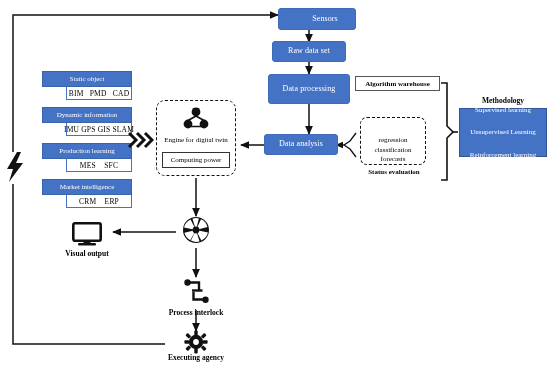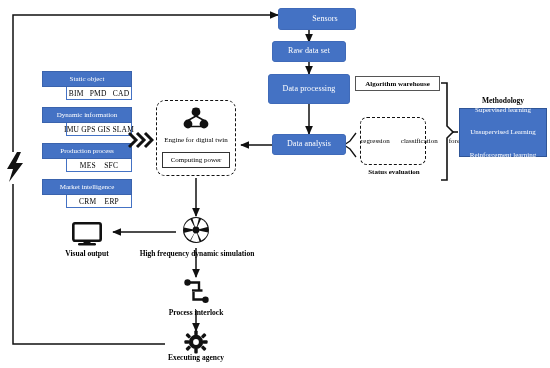--- a/index.html
+++ b/index.html
@@ -48,22 +48,22 @@
     position:absolute;left:162px;top:152px;width:68px;height:16px;
     border:.9px solid #333;background:#fff;box-sizing:border-box;
     display:flex;align-items:center;justify-content:center;
     font-size:7px;color:#000;
   }
 
   
   .statusbox{
     position:absolute;left:360px;top:117px;width:66px;height:48px;
     border:1.5px dashed #111;border-radius:7px;background:#fff;
-    box-sizing:border-box;display:flex;flex-direction:row;
-    align-items:center;justify-content:flex-start;gap:11px;
+    box-sizing:border-box;display:flex;flex-direction:column;
+    align-items:center;justify-content:flex-end;gap:1px;
   }
   .statusbox span{font-size:7px;color:#000;line-height:1.25;}
   .status-caption{
     position:absolute;left:352px;top:168px;width:84px;text-align:center;
     font-size:7px;font-weight:bold;color:#000;
   }
 
   
   .algobox{
     position:absolute;left:355px;top:76px;width:85px;height:15px;
@@ -137,36 +137,36 @@
   </div>
 
   <div class="pill" style="left:272px;top:41px;width:74px;height:21px;">
     <span>Raw data set</span>
   </div>
 
   <div class="pill" style="left:268px;top:74px;width:82px;height:30px;">
     <span>Data processing</span>
   </div>
 
-  <div class="pill" style="left:272px;top:134px;width:74px;height:21px;">
+  <div class="pill" style="left:264px;top:134px;width:74px;height:21px;">
     <span>Data analysis</span>
   </div>
 
   <div class="card" style="left:42px;top:71px;">
     <div class="hd">Static object</div>
     <div class="bd">BIM   PMD   CAD</div>
   </div>
 
   <div class="card" style="left:42px;top:107px;">
     <div class="hd">Dynamic information</div>
     <div class="bd">IMU GPS GIS SLAM</div>
   </div>
 
   <div class="card" style="left:42px;top:143px;">
-    <div class="hd">Production process</div>
+    <div class="hd">Production learning</div>
     <div class="bd">MES    SFC</div>
   </div>
 
   <div class="card" style="left:42px;top:179px;">
     <div class="hd">Market intelligence</div>
     <div class="bd">CRM    ERP</div>
   </div>
 
   <svg class="chev" viewBox="0 0 26 18">
     <path d="M1,2 L8,9 L1,16" stroke="#111" stroke-width="3" fill="none" stroke-linecap="butt"></path>
@@ -221,21 +221,20 @@
     <g fill="#fff">
       <path d="M14,14 L25.5,11 A12,12 0 0 0 19,3.3 Z"></path>
       <path d="M14,14 L19.3,24.4 A12,12 0 0 0 26,16.4 Z"></path>
       <path d="M14,14 L8.9,24.6 A12,12 0 0 0 17.5,25.6 Z"></path>
       <path d="M14,14 L2.4,16.8 A12,12 0 0 0 8.2,24.2 Z"></path>
       <path d="M14,14 L8.5,3.5 A12,12 0 0 0 2,11.4 Z"></path>
       <path d="M14,14 L16.9,2.4 A12,12 0 0 0 10.5,2.7 Z"></path>
     </g>
     <circle cx="14" cy="14" r="3.4" fill="#111"></circle>
   </svg>
-  <div class="cap" style="left:128px;top:249px;width:138px;">High frequency dynamic simulation</div>
 
   <svg class="ico" style="left:181px;top:278px;width:30px;height:30px;" viewBox="0 0 30 30">
     <circle cx="6.5" cy="4.5" r="3.2" fill="#111"></circle>
     <path d="M6.5,4.5 L18,4.5 L18,12" stroke="#111" stroke-width="2.4" fill="none"></path>
     <path d="M11,12.5 L21.5,12.5" stroke="#111" stroke-width="2.4"></path>
     <path d="M12.5,14 L12.5,21.5 L23,21.5" stroke="#111" stroke-width="2.4" fill="none"></path>
     <circle cx="24.5" cy="21.8" r="3.2" fill="#111"></circle>
   </svg>
   <div class="cap" style="left:148px;top:308px;width:96px;">Process interlock</div>
 

